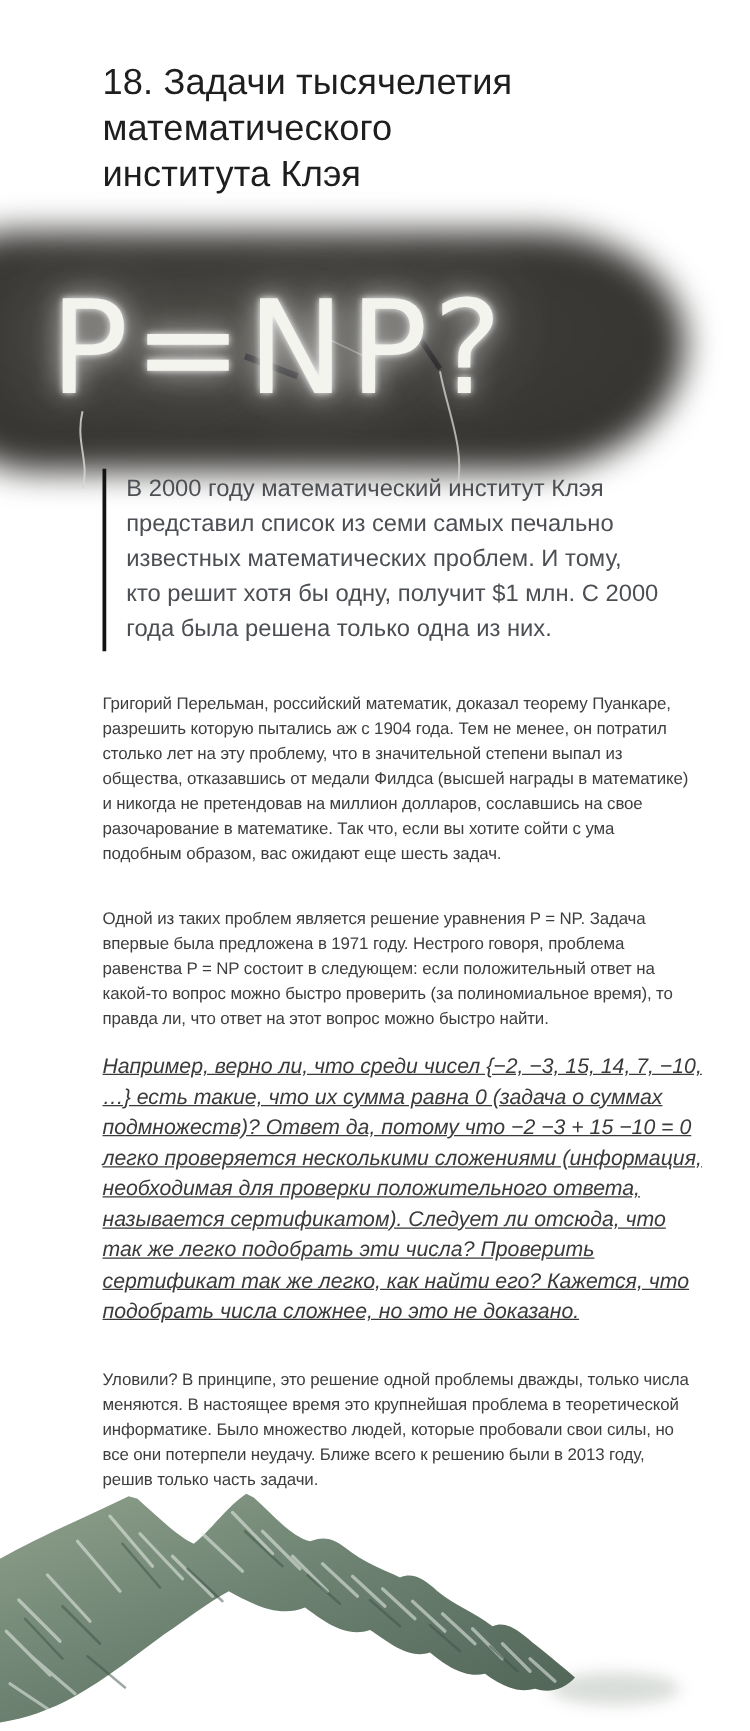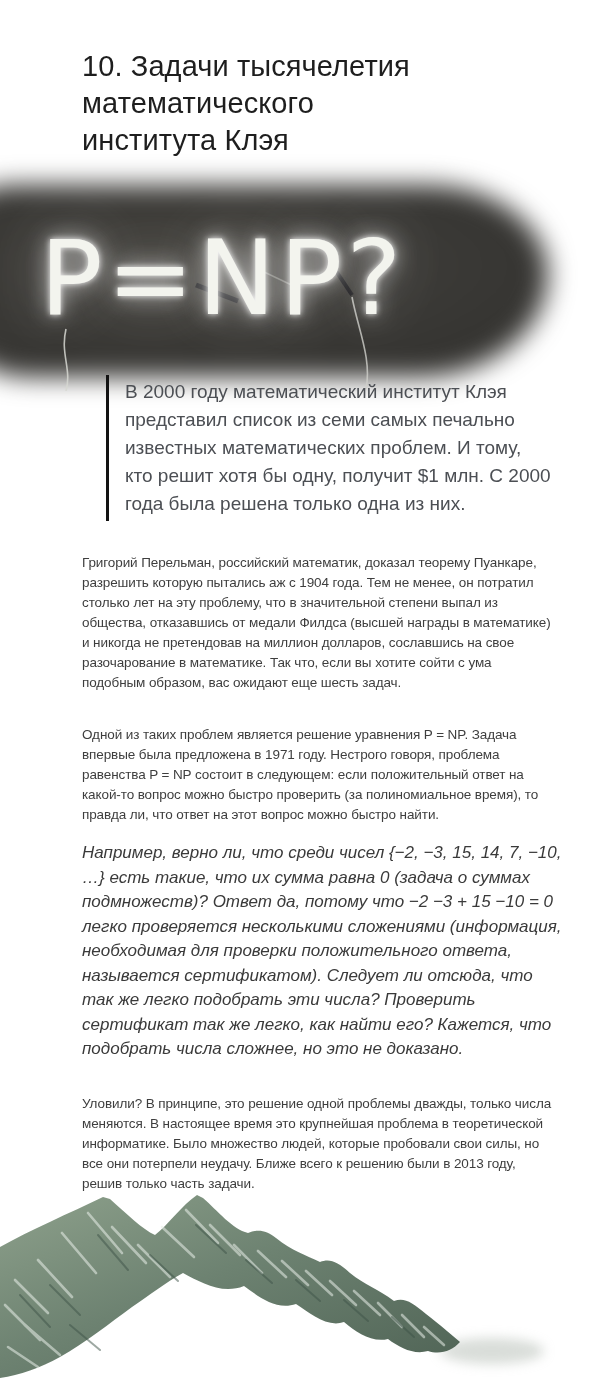--- a/index.html
+++ b/index.html
@@ -58,54 +58,54 @@
   
   blockquote.lead {
     position: relative; z-index: 2;
     margin-top: -16px;
     width: 446px;
     border-left: 3px solid #131313;
     padding: 3px 0 3px 16px;
     font-size: 19px;
     line-height: 28px;
     color: #4c4f54;
-    margin-left: 24px;
   }
 
   
   p.body-par {
     width: 474px;
     margin-top: 32px;
     font-size: 13.5px;
     line-height: 20px;
     color: #3e3e3e;
     letter-spacing: -0.1px;
   }
   p.example-italic {
     width: 482px;
     margin-top: 16px;
     font-style: italic;
     font-size: 17px;
     line-height: 24.5px;
     color: #3a3a3a;
+    text-decoration: underline;
   }
 
   
   figure.dna {
     position: absolute;
     left: 0; top: 1185px;
     width: 600px; height: 200px;
   }
 </style>
 </head>
 <body>
 
 <div class="content">
 
-  <h1 class="page-title">10. Задачи тысячелетия математического института Клэя</h1>
+  <h1 class="page-title">18. Задачи тысячелетия математического института Клэя</h1>
 
   <figure class="hero">
     <div class="hero-blob">
       <span class="plank p1"></span>
       <span class="plank p2"></span>
       <span class="plank p3"></span>
     </div>
     <svg class="hero-wires" width="600" height="222" viewBox="0 0 600 222">
       <path d="M66,160 C60,185 72,200 66,222" fill="none" stroke="#d6d7d1" stroke-width="1.6" opacity="0.85"></path>
       <path d="M352,128 C358,160 372,190 366,220" fill="none" stroke="#cfd0ca" stroke-width="1.6" opacity="0.8"></path>

